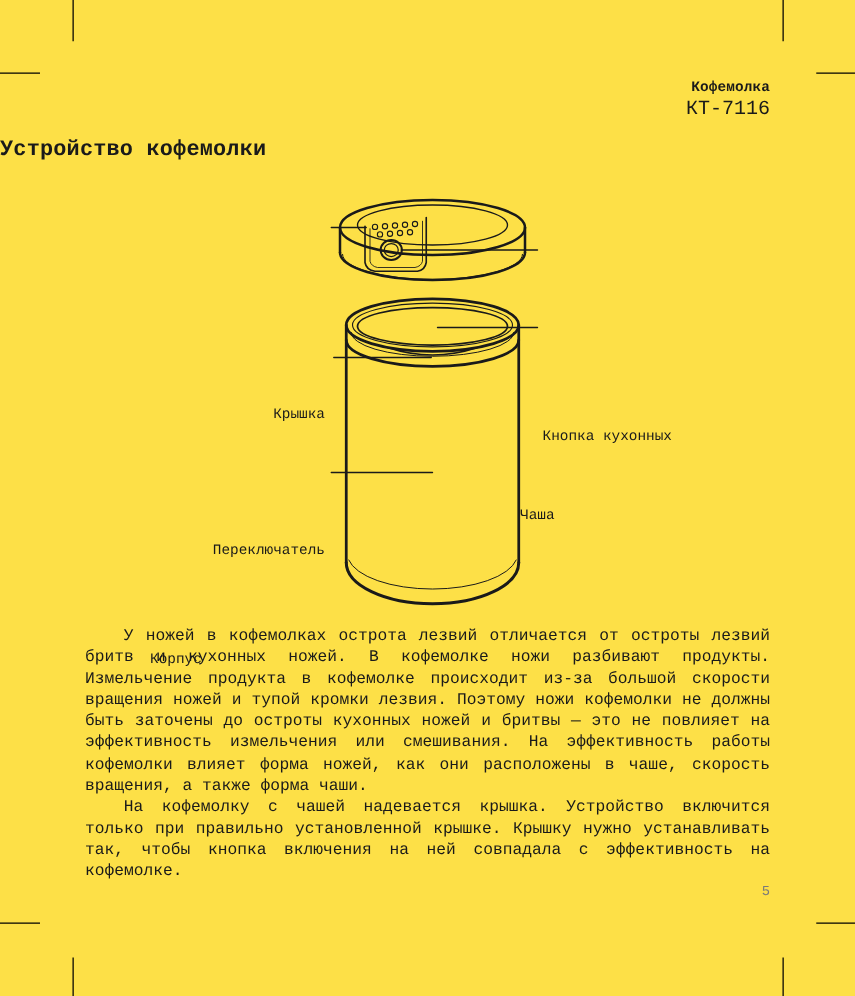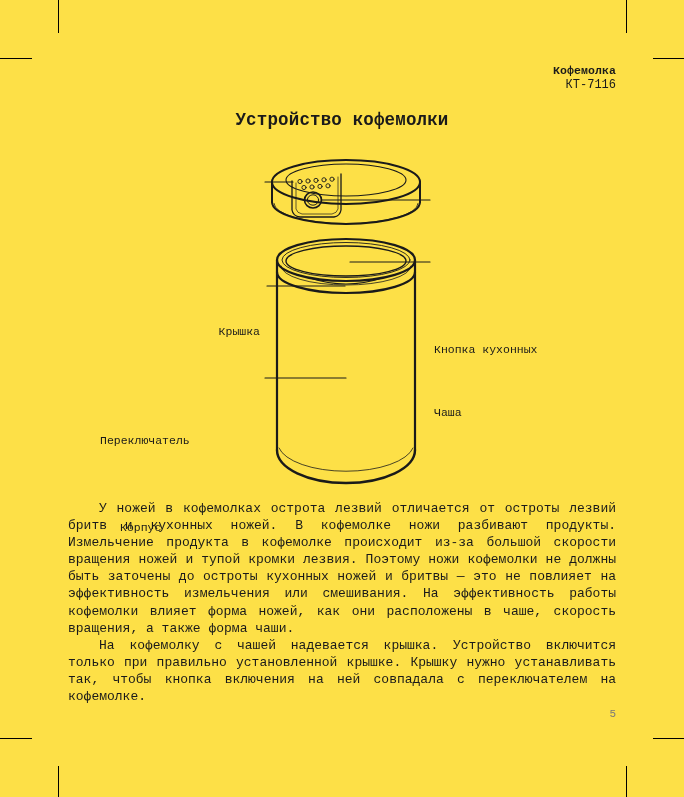--- a/index.html
+++ b/index.html
@@ -43,31 +43,30 @@
     line-height: 1.18;
   }
   .runhead .model-name {
     font-weight: bold;
     font-size: 11.5px;
     letter-spacing: 0.1px;
     display: block;
   }
   .runhead .model-code {
     font-weight: normal;
-    font-size: 12px;
+    font-size: 16px;
     display: block;
   }
 
   
   .section-title {
     position: absolute;
     left: 0;
     right: 0;
     top: 110px;
-    text-align: center;
     font-size: 17.5px;
     font-weight: bold;
     letter-spacing: 0.15px;
   }
 
   
   .figure {
     position: absolute;
     left: 0px;
     top: 150px;
@@ -78,22 +77,22 @@
 
   .fig-label {
     position: absolute;
     font-size: 11.5px;
     white-space: nowrap;
     line-height: 1;
   }
 
   #label-lid          { left: 120px; top: 176px; width: 140px; text-align: right; }
   #label-power-button { left: 434px; top: 194px; }
-  #label-bowl         { left: 434px; top: 257px; }
-  #label-switch       { left: 100px; top: 285px; width: 160px; text-align: left; }
+  #label-bowl         { left: 416px; top: 257px; }
+  #label-switch       { left: 100px; top: 285px; width: 160px; text-align: right; }
   #label-body         { left: 120px; top: 372px; width: 140px; text-align: left; }
 
   
   .body-text {
     position: absolute;
     left: 68px;
     top: 500px;
     width: 548px;
     font-size: 13px;
     line-height: 1.315;
@@ -213,18 +212,18 @@
 
     <div class="fig-label" id="label-bowl">Чаша</div>
 
     <div class="fig-label" id="label-switch">Переключатель</div>
 
     <div class="fig-label" id="label-body">Корпус</div>
   </div>
 
   <div class="body-text">
     <p>У ножей в кофемолках острота лезвий отличается от остроты лезвий бритв и кухонных ножей. В кофемолке ножи разбивают продукты. Измельчение продукта в кофемолке происходит из-за большой скорости вращения ножей и тупой кромки лезвия. Поэтому ножи кофемолки не должны быть заточены до остроты кухонных ножей и бритвы — это не повлияет на эффективность измельчения или смешивания. На эффективность работы кофемолки влияет форма ножей, как они расположены в чаше, скорость вращения, а также форма чаши.</p>
-    <p>На кофемолку с чашей надевается крышка. Устройство включится только при правильно установленной крышке. Крышку нужно устанавливать так, чтобы кнопка включения на ней совпадала с переключателем на кофемолке.</p>
+    <p>На кофемолку с чашей надевается крышка. Устройство включится только при правильно установленной крышке. Крышку нужно устанавливать так, чтобы кнопка включения на ней совпадала с эффективность на кофемолке.</p>
   </div>
 
   <div class="page-number">5</div>
 
 </div>
 
 </body></html>

